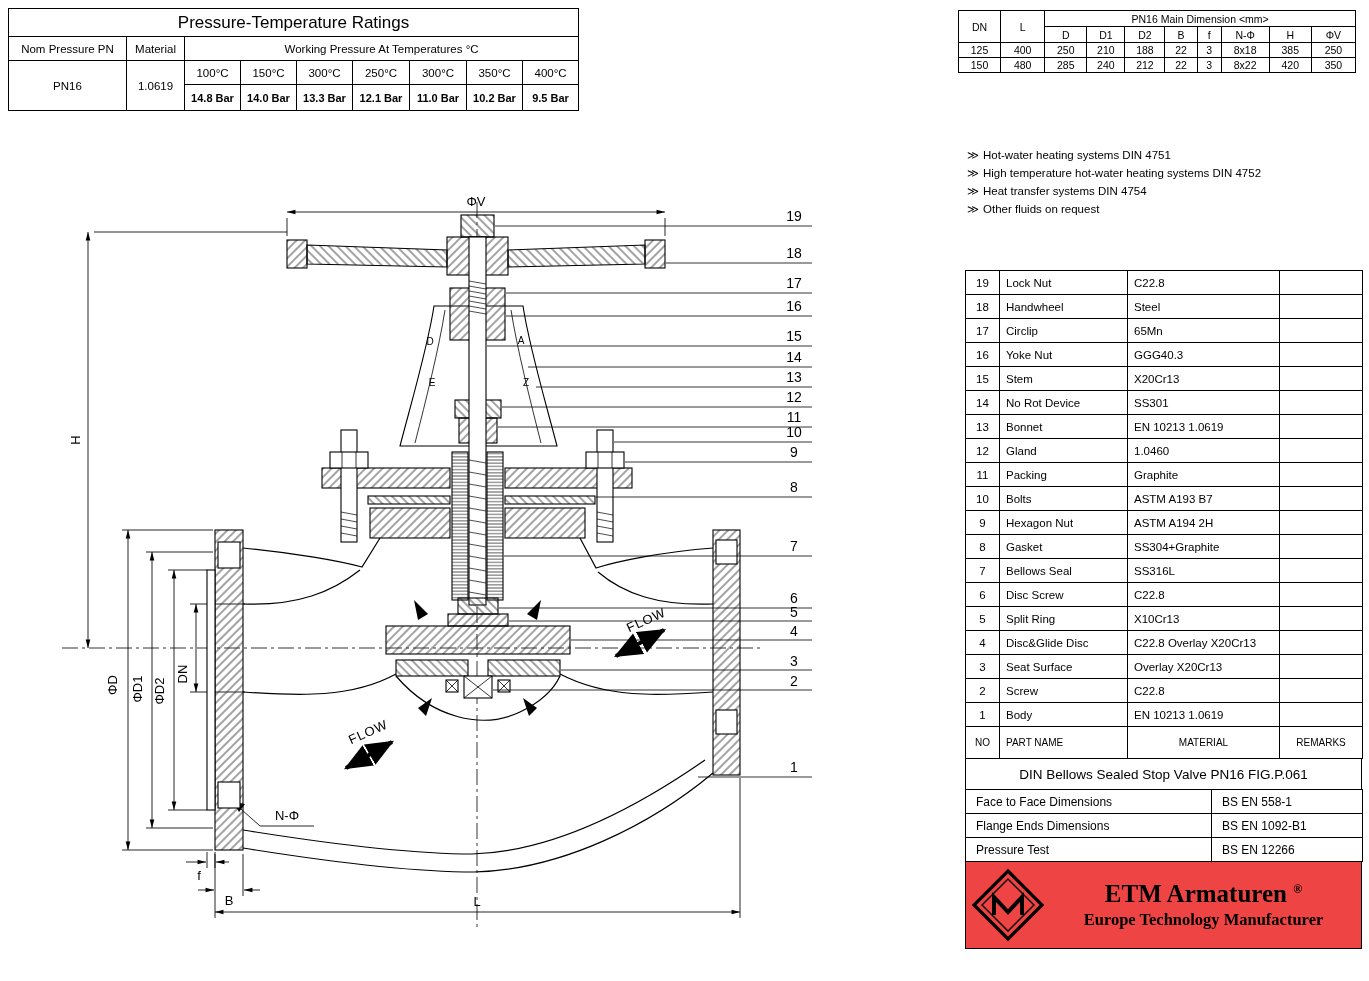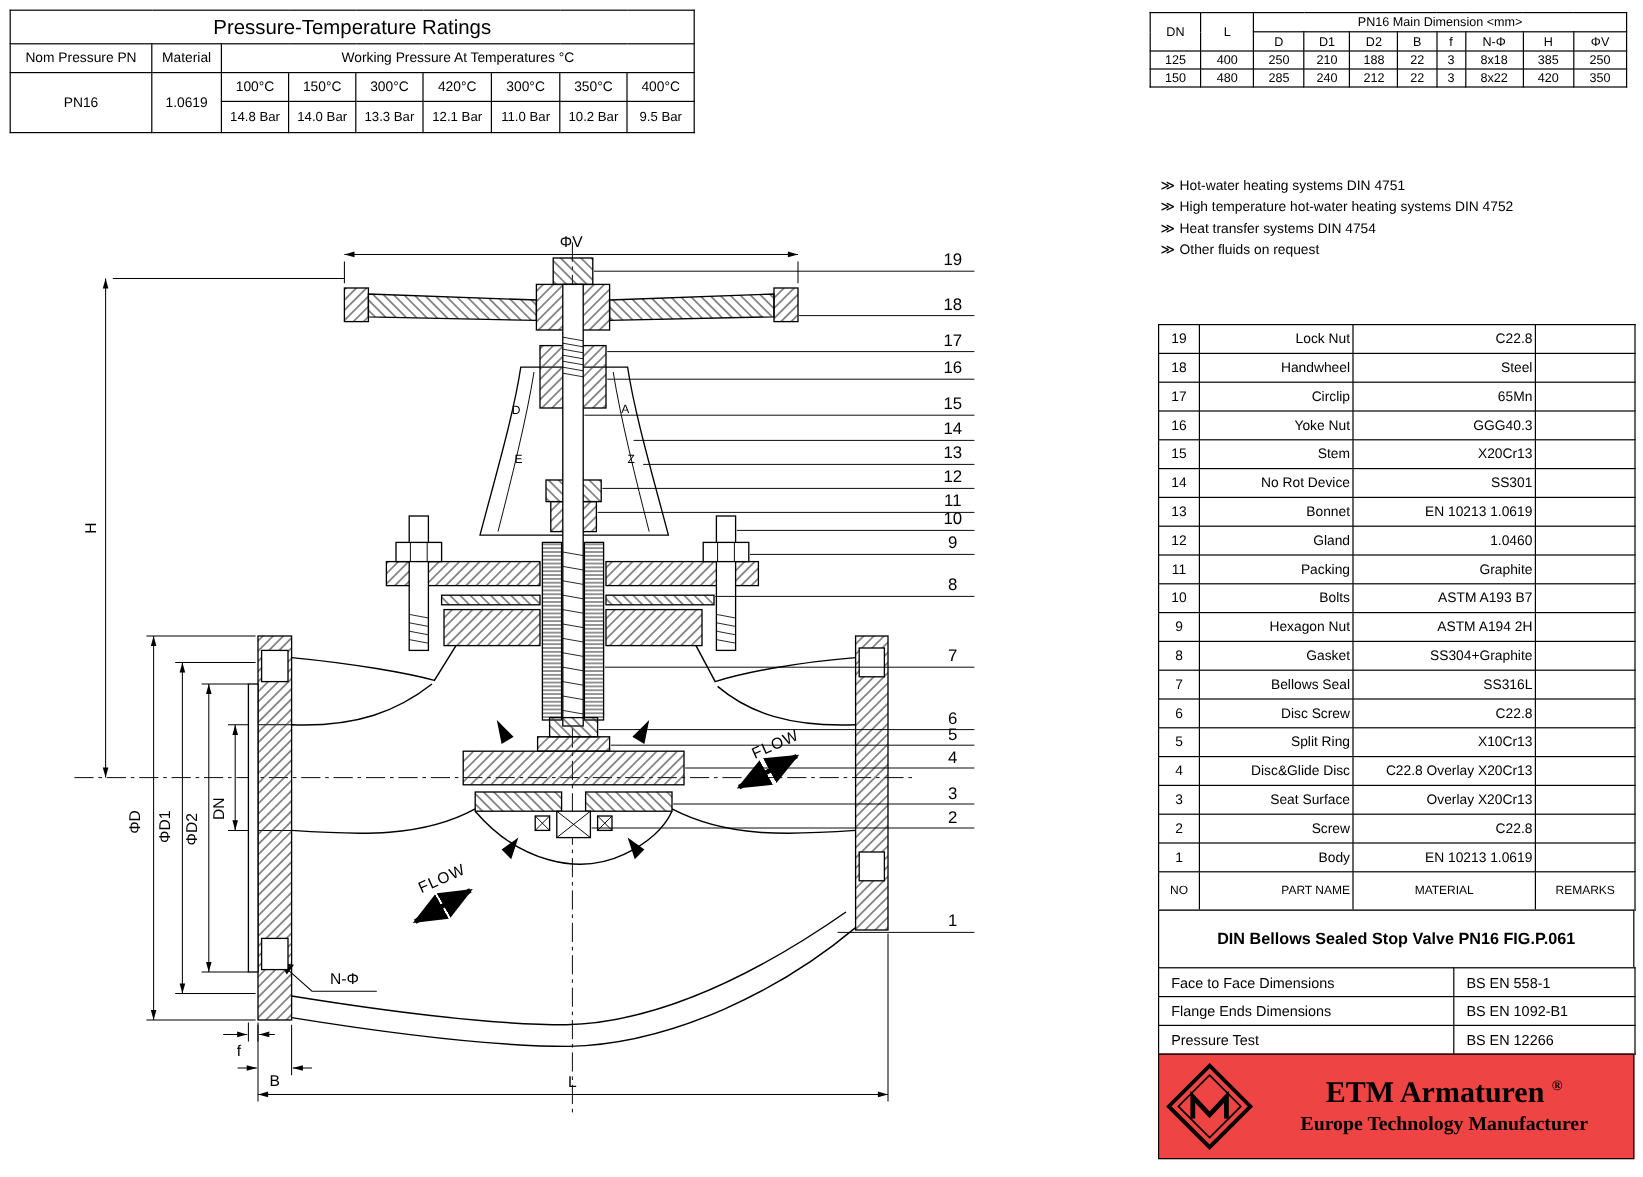--- a/index.html
+++ b/index.html
@@ -7,21 +7,21 @@
   body { position:relative; background:#fff; color:#000; font-family:"Liberation Sans", sans-serif; overflow:hidden; }
 
   table { border-collapse:collapse; table-layout:fixed; background:#fff; }
   td { border:1px solid #000; text-align:center; white-space:nowrap; overflow:hidden; font-size:11.5px; padding:0 2px; }
 
   
   .pt { position:absolute; left:8px; top:8px; width:570px; }
   .pt .title-cell { font-size:17px; height:28px; }
   .pt .hdr td { height:24px; }
   .pt .temps td { height:24px; }
-  .pt .press td { height:26px; font-size:11px; }
+  .pt .press td { height:26px; font-size:11px;font-weight:bold; }
 
   
   .dt { position:absolute; left:958px; top:10px; width:398px; }
   .dt td { font-size:10.5px; padding:0 1px; }
   .dt .r1 td { height:16px; }
   .dt .r2 td { height:16px; }
   .dt .rv td { height:15px; }
 
   
   .application { position:absolute; left:967px; top:146px; width:398px; }
@@ -29,23 +29,23 @@
   .application ul { list-style:none; }
   .application li { display:flex; font-size:11.5px; line-height:18px; }
   .application .blt { width:16px; flex:0 0 16px; }
 
   
   .rb { position:absolute; left:965px; top:270px; width:397px; }
   .rb > * + * { margin-top:-1px; }
   .parts { width:397px; }
   .parts td { height:24px; }
   .parts .c-no { text-align:center; }
-  .parts .c-nm, .parts .c-mt { text-align:right; padding-left:6px;margin-left:44px; }
+  .parts .c-nm, .parts .c-mt { text-align:left; padding-left:6px;margin-left:44px; }
   .parts .foot td { height:32px; font-size:10px; }
-  .fig-title { width:397px; height:49px; border:1px solid #000; display:flex; align-items:center; justify-content:center; font-size:13.5px; background:#fff;font-weight:bold; }
+  .fig-title { width:397px; height:32px; border:1px solid #000; display:flex; align-items:center; justify-content:center; font-size:13.5px; background:#fff; }
   .stds { width:397px; }
   .stds td { height:24px; font-size:12px; text-align:left; padding-left:10px; }
   .logo-block { width:397px; height:88px; border:1px solid #000; display:flex; align-items:center; background:#ef4444; padding-left:4px; }
   .logo-text { flex:1; text-align:center; font-family:"Liberation Serif", serif; font-weight:bold; }
   .brand-line { font-size:25px; }
   .brand-line sup { font-size:12px; }
   .brand-sub { font-size:16.5px; margin-top:2px; }
 
   
   .drawing { position:absolute; left:0; top:100px; width:960px; height:881px; }
@@ -85,21 +85,21 @@
     <td>Nom Pressure PN</td>
     <td>Material</td>
     <td colspan="7">Working Pressure At Temperatures °C</td>
   </tr>
   <tr class="temps">
     <td rowspan="2">PN16</td>
     <td rowspan="2">1.0619</td>
     <td>100°C</td>
     <td>150°C</td>
     <td>300°C</td>
-    <td>420°C</td>
+    <td>250°C</td>
     <td>300°C</td>
     <td>350°C</td>
     <td>400°C</td>
   </tr>
   <tr class="press">
     <td>14.8 Bar</td>
     <td>14.0 Bar</td>
     <td>13.3 Bar</td>
     <td>12.1 Bar</td>
     <td>11.0 Bar</td>

